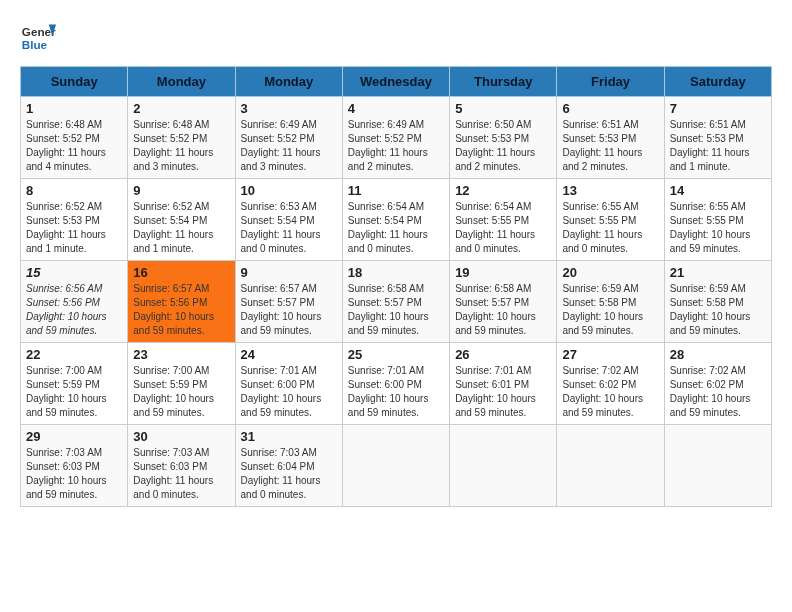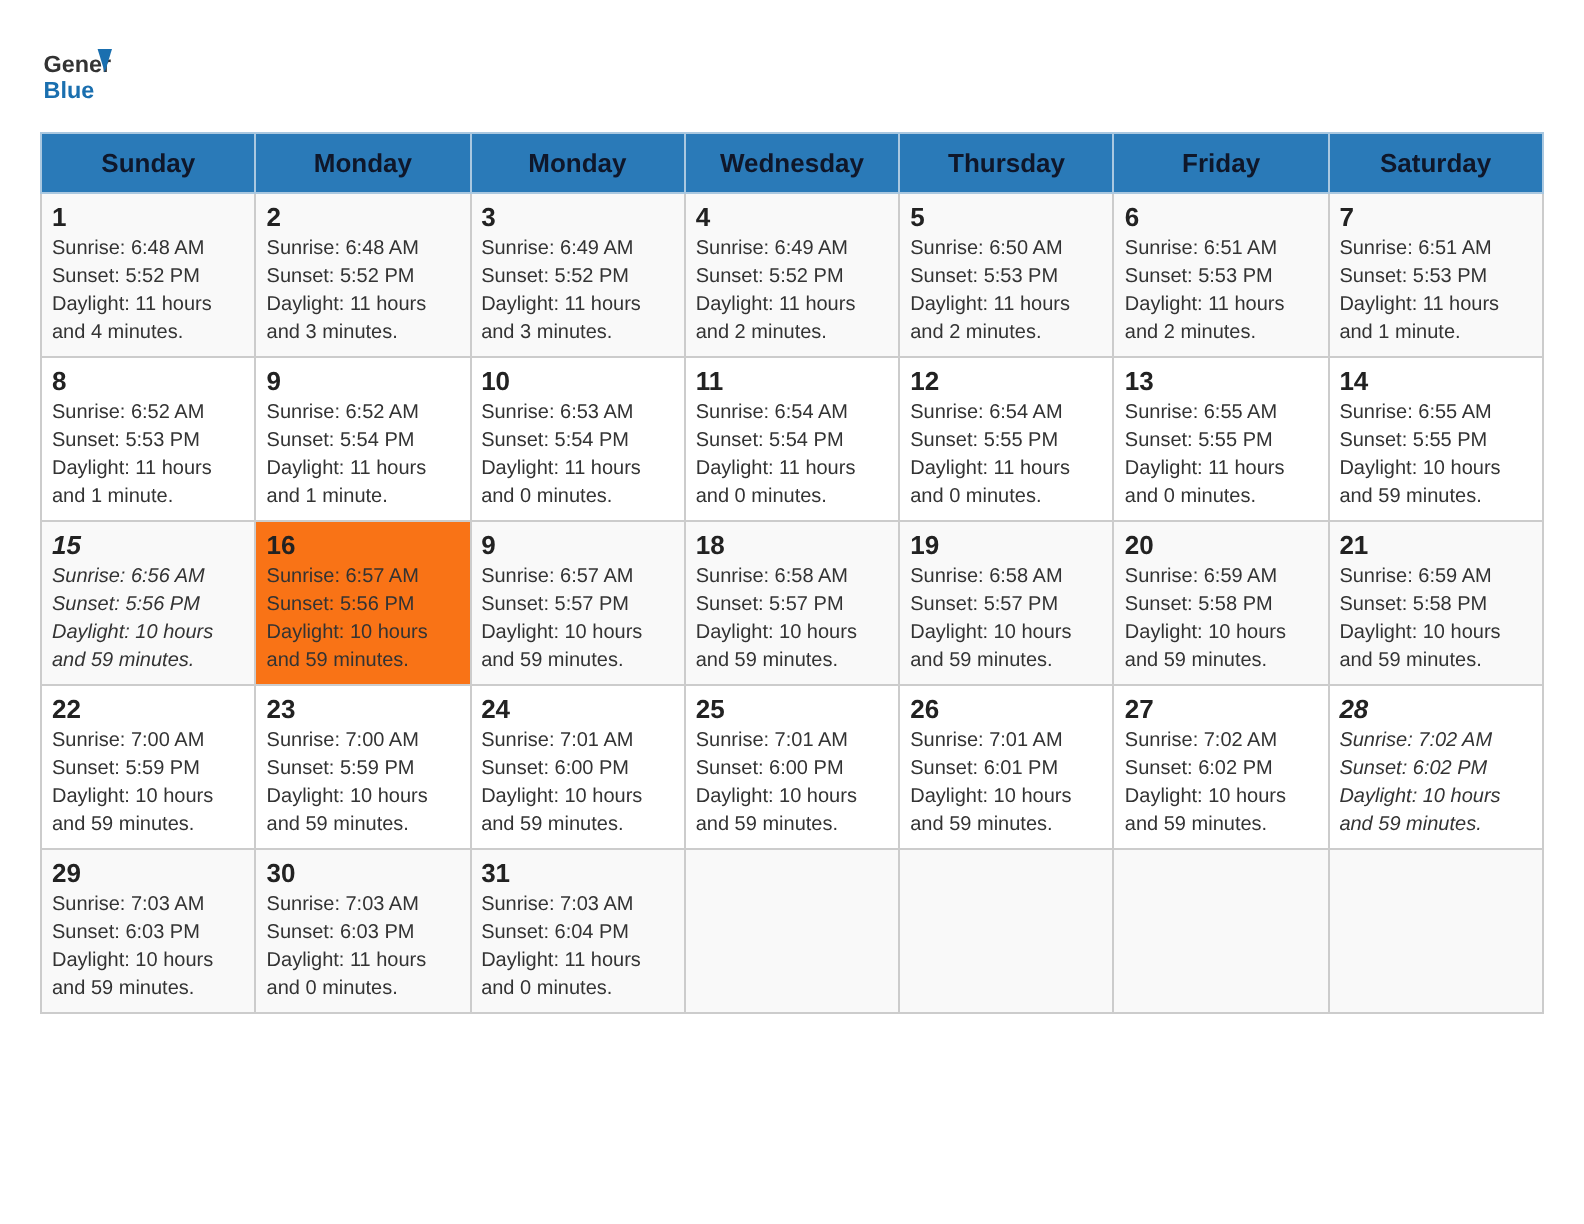--- a/index.html
+++ b/index.html
@@ -214,21 +214,21 @@
         <span class="day-info">Sunrise: 7:01 AM<br>Sunset: 6:00 PM<br>Daylight: 10 hours and 59 minutes.</span>
       </td>
         <td style="background-color: rgb(255, 255, 255);">
         <span class="day-num">26</span>
         <span class="day-info">Sunrise: 7:01 AM<br>Sunset: 6:01 PM<br>Daylight: 10 hours and 59 minutes.</span>
       </td>
         <td style="background-color: rgb(255, 255, 255);">
         <span class="day-num">27</span>
         <span class="day-info">Sunrise: 7:02 AM<br>Sunset: 6:02 PM<br>Daylight: 10 hours and 59 minutes.</span>
       </td>
-        <td style="background-color: rgb(255, 255, 255); font-style: italic;">
+        <td style="background-color: rgb(255, 255, 255);">
         <span class="day-num">28</span>
         <span class="day-info">Sunrise: 7:02 AM<br>Sunset: 6:02 PM<br>Daylight: 10 hours and 59 minutes.</span>
       </td>
       </tr>
       <tr>
         <td style="background-color: rgb(249, 249, 249);">
         <span class="day-num">29</span>
         <span class="day-info">Sunrise: 7:03 AM<br>Sunset: 6:03 PM<br>Daylight: 10 hours and 59 minutes.</span>
       </td>
         <td style="background-color: rgb(249, 249, 249);">

